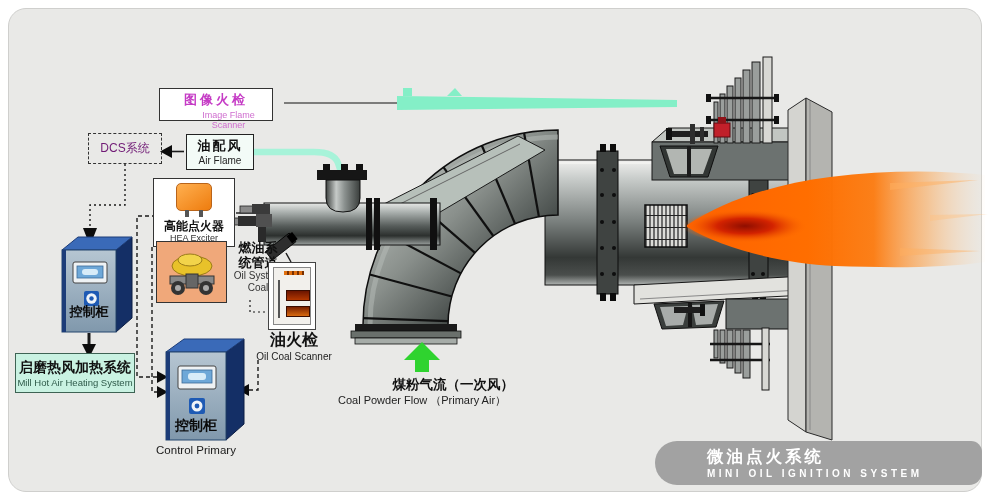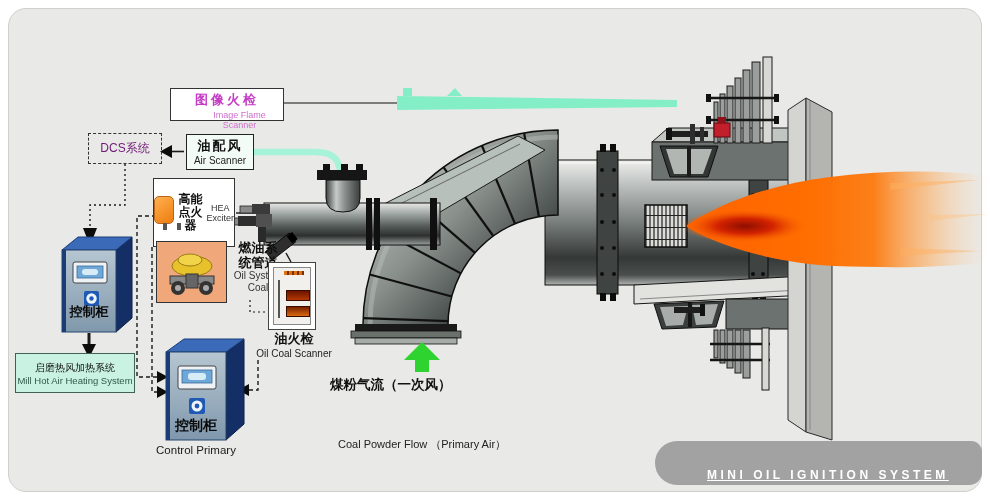--- a/index.html
+++ b/index.html
@@ -4,33 +4,33 @@
 <style>
   html,body{margin:0;padding:0;background:#fff;}
   .stage{position:relative;width:990px;height:500px;background:#fff;overflow:hidden;
          font-family:"Liberation Sans","DejaVu Sans",sans-serif;}
   .panel{position:absolute;left:8px;top:8px;width:972px;height:482px;background:#e9e9e7;
          border:1px solid #cfcfcd;border-radius:18px;}
   svg.layer{position:absolute;left:0;top:0;}
   .abs{position:absolute;}
   .lblbox{box-sizing:border-box;text-align:center;}
   
-  .ifs{left:170px;top:88px;width:114px;height:33px;background:#fff;border:1.5px solid #333;}
+  .ifs{left:159px;top:88px;width:114px;height:33px;background:#fff;border:1.5px solid #333;}
   .ifs .zh{font-size:13px;font-weight:bold;letter-spacing:3px;color:#c53bc5;margin-top:2px;}
   .ifs .en{font-size:9px;color:#cf6ecf;margin-top:1px;padding-left:25px;}
   
   .dcs{left:88px;top:133px;width:74px;height:31px;border:1.5px dashed #333;
        font-size:12px;color:#701a75;line-height:28px;}
   
   .air{left:186px;top:134px;width:68px;height:36px;background:#f3fbf7;border:1.5px solid #222;}
   .air .zh{font-size:13px;font-weight:bold;letter-spacing:2px;color:#111;margin-top:2px;}
   .air .en{font-size:10px;color:#222;}
   
   .hea{left:153px;top:178px;width:82px;height:69px;background:#fff;border:1.5px solid #333;
-       display:flex;align-items:center;}
+       display:flex;flex-direction:column;align-items:center;}
   .igniter{position:relative;width:34px;height:26px;margin-top:4px;margin-bottom:9px;
            background:linear-gradient(145deg,#ffb050,#ee7c0e);border-radius:5px;border:1px solid #b9641a;}
   .igniter .leg{position:absolute;bottom:-7px;width:4px;height:7px;background:#555;}
   .hea .zh{font-size:12px;font-weight:bold;color:#111;line-height:13px;}
   .hea .en{font-size:9px;color:#333;text-align:center;}
   
   .oilsys{left:156px;top:241px;width:71px;height:62px;background:#f0a87a;border:1.5px solid #333;
           display:flex;align-items:center;justify-content:center;}
   .oilsys-label{left:229px;top:240px;width:58px;}
   .oilsys-label .zh{font-size:13px;font-weight:bold;color:#111;line-height:15px;}
@@ -39,39 +39,39 @@
   .ofs-dev{left:268px;top:262px;width:46px;height:66px;background:#fff;border:1.5px solid #444;}
   .ofs-in{position:absolute;left:4px;top:4px;right:4px;bottom:4px;border:1px solid #888;background:#f2f0ec;}
   .ofs-led{position:absolute;top:3px;left:10px;width:20px;height:4px;
            background:repeating-linear-gradient(90deg,#e07010 0 3px,#7a3000 3px 5px);}
   .ofs-slider{position:absolute;left:4px;top:12px;bottom:6px;width:2px;background:#555;}
   .ofs-bar1{position:absolute;left:12px;top:22px;width:22px;height:9px;border:1px solid #3a0c00;
             background:linear-gradient(#6b1500,#b33800);}
   .ofs-bar2{position:absolute;left:12px;top:38px;width:22px;height:9px;border:1px solid #3a0c00;
             background:linear-gradient(#7a2000,#d86a10);}
   .ofs-label{left:244px;top:330px;width:100px;}
-  .ofs-label .zh{font-size:13px;font-weight:bold;color:#111;}
+  .ofs-label .zh{font-size:16px;font-weight:bold;color:#111;}
   .ofs-label .en{font-size:10px;color:#222;}
   
   .cab1-zh{left:62px;top:303px;width:54px;font-size:13px;font-weight:bold;color:#0a0a0a;text-align:center;}
   .cab2-zh{left:166px;top:417px;width:60px;font-size:14px;font-weight:bold;color:#0a0a0a;text-align:center;}
   .cab2-en{left:143px;top:444px;width:106px;font-size:11.5px;color:#1a1a1a;text-align:center;}
   
   .mill{left:15px;top:353px;width:120px;height:40px;background:#c9f2e2;border:1.5px solid #3e6354;
         display:flex;flex-direction:column;align-items:center;justify-content:center;}
-  .mill .zh{font-size:10px;font-weight:normal;color:#111;}
+  .mill .zh{font-size:14px;font-weight:bold;color:#111;}
   .mill .en{font-size:9.5px;color:#2f5a4a;}
   
-  .coal-zh{left:330px;top:376px;width:184px;font-size:13.5px;font-weight:bold;color:#111;text-align:left;}
-  .coal-en{left:318px;top:393px;width:208px;font-size:11px;color:#222;text-align:center;margin-top:44px;}
+  .coal-zh{left:330px;top:376px;width:184px;font-size:13.5px;font-weight:bold;color:#111;text-align:right;}
+  .coal-en{left:318px;top:393px;width:208px;font-size:11px;color:#222;text-align:center;}
   
   .band{left:655px;top:441px;width:327px;height:44px;background:#a2a2a2;
         border-radius:24px 12px 14px 24px;}
   .band .zh{position:absolute;left:52px;top:5px;font-size:16.5px;font-weight:bold;color:#fff;letter-spacing:3px;}
-  .band .en{position:absolute;left:52px;top:27px;font-size:12px;font-weight:bold;color:#fff;letter-spacing:3.5px;text-decoration:underline;}
+  .band .en{position:absolute;left:52px;top:27px;font-size:10px;font-weight:bold;color:#fff;letter-spacing:3.5px;}
 </style>
 </head>
 <body>
 
 <div class="stage">
   <div class="panel"></div>
 
   <svg class="layer" width="990" height="500" viewBox="0 0 990 500">
     <defs>
       <linearGradient id="gPipe" x1="0" y1="0" x2="0" y2="1">
@@ -347,21 +347,21 @@
 
   <div class="abs lblbox ifs">
     <div class="zh">图像火检</div>
     <div class="en">Image Flame Scanner</div>
   </div>
 
   <div class="abs lblbox dcs">DCS系统</div>
 
   <div class="abs lblbox air">
     <div class="zh">油配风</div>
-    <div class="en">Air Scanner</div>
+    <div class="en">Air Flame</div>
   </div>
 
   <div class="abs lblbox hea">
     <div class="igniter">
       <div class="leg" style="left:8px"></div>
       <div class="leg" style="left:22px"></div>
     </div>
     <div class="zh">高能点火器</div>
     <div class="en">HEA Exciter</div>
   </div>
@@ -404,15 +404,16 @@
 
   <div class="abs lblbox mill">
     <div class="zh">启磨热风加热系统</div>
     <div class="en">Mill Hot Air Heating System</div>
   </div>
 
   <div class="abs coal-zh">煤粉气流（一次风）</div>
   <div class="abs coal-en">Coal Powder Flow （Primary Air）</div>
 
   <div class="abs band">
+    <div class="zh">微油点火系统</div>
     <div class="en">MINI OIL IGNITION SYSTEM</div>
   </div>
 </div>
 
 </body></html>

